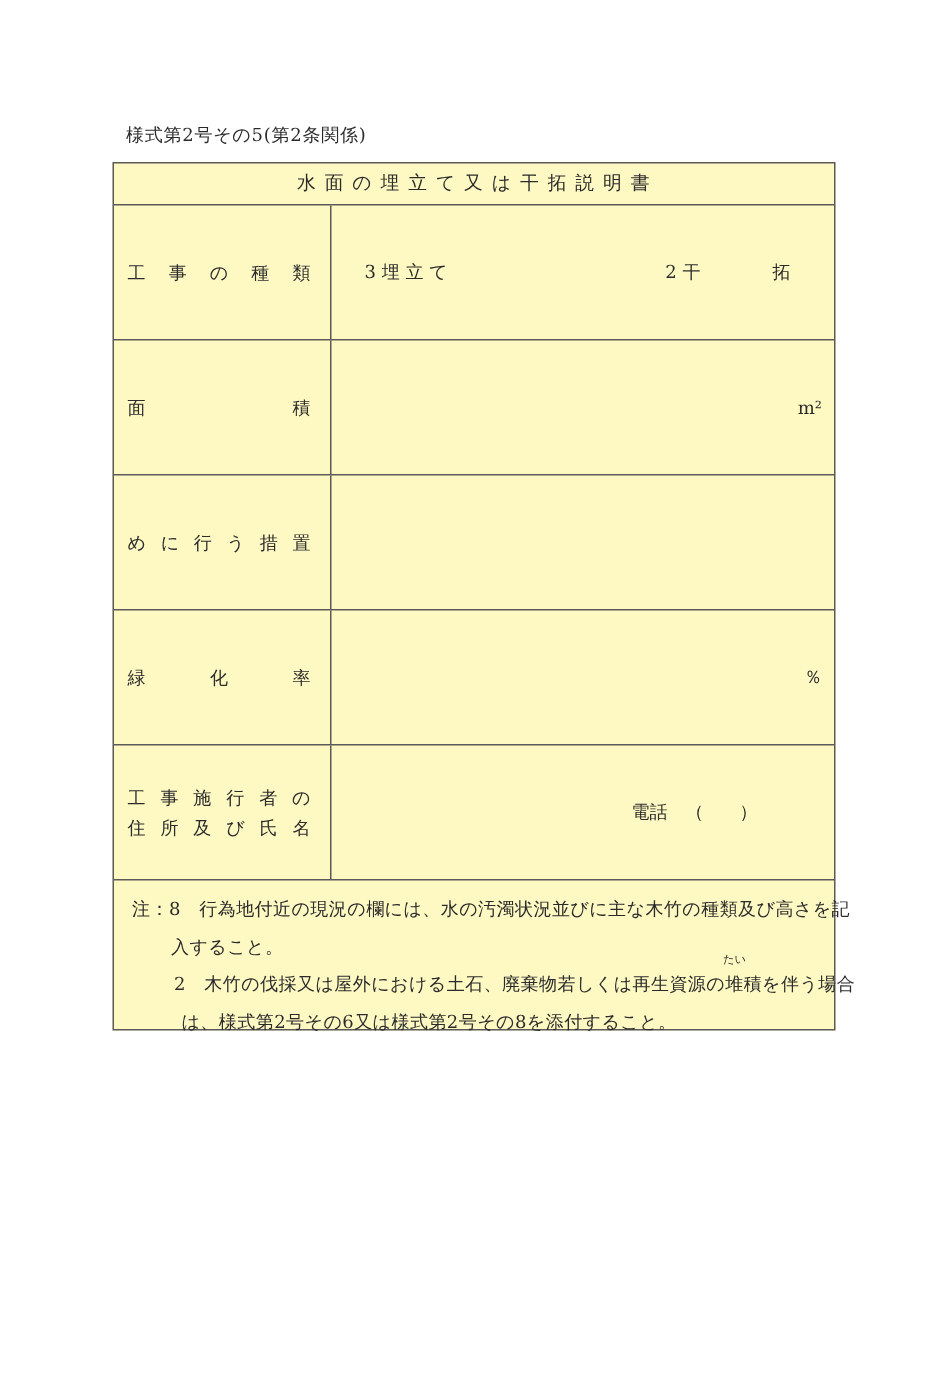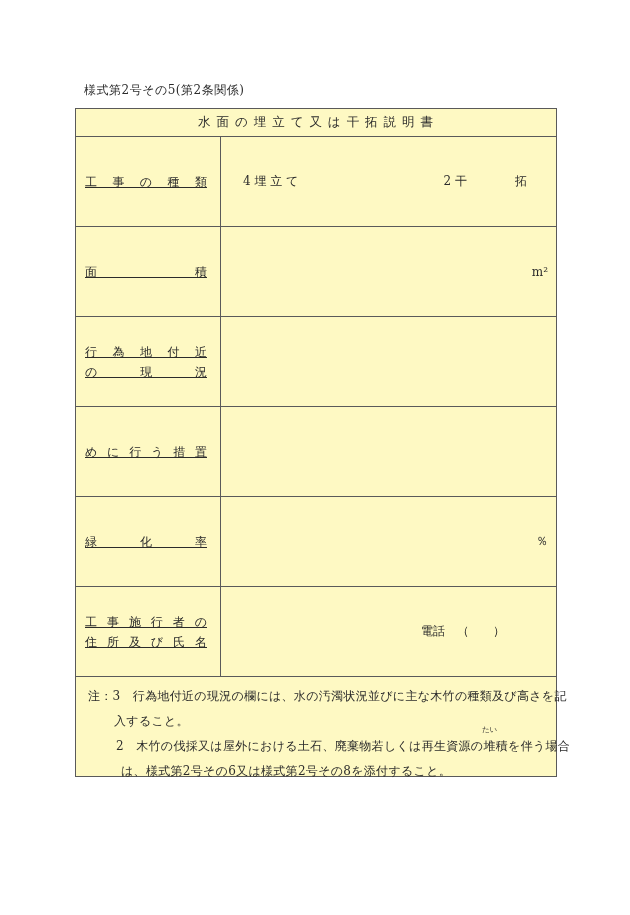--- a/index.html
+++ b/index.html
@@ -45,21 +45,20 @@
   }
   .label-cell {
     width: 145px;
     border-right: 1px solid #5a5a5a;
     display: flex;
     flex-direction: column;
     justify-content: center;
     padding: 0 13px 0 9px;
     font-size: 12px;
     line-height: 20px;
-    text-decoration: underline;
   }
   .label-line {
     text-align: justify;
     text-align-last: justify;
     text-justify: inter-character;
     white-space: pre-wrap;
   }
   .content-cell {
     flex: 1;
     position: relative;
@@ -126,42 +125,35 @@
   <div class="form-table">
 
     <div class="title-row">水 面 の 埋 立 て 又 は 干 拓 説 明 書</div>
 
     <div class="body-row">
       <div class="label-cell">
         <div class="label-line">工 事 の 種 類</div>
       </div>
       <div class="content-cell">
         <div class="content-options">
-          <span>4 埋 立 て</span>
+          <span>3 埋 立 て</span>
           <span>2 干　　　　拓</span>
         </div>
       </div>
     </div>
 
     <div class="body-row">
       <div class="label-cell">
         <div class="label-line">面 積</div>
       </div>
       <div class="content-cell">
         <div class="content-unit">m²</div>
       </div>
     </div>
 
-    <div class="body-row">
-      <div class="label-cell">
-        <div class="label-line">行 為 地 付 近</div>
-        <div class="label-line">の 現 況</div>
-      </div>
-      <div class="content-cell"></div>
-    </div>
 
     <div class="body-row">
       <div class="label-cell">
         <div class="label-line">め に 行 う 措 置</div>
       </div>
       <div class="content-cell"></div>
     </div>
 
     <div class="body-row">
       <div class="label-cell">
@@ -176,20 +168,20 @@
       <div class="label-cell">
         <div class="label-line">工 事 施 行 者 の</div>
         <div class="label-line">住 所 及 び 氏 名</div>
       </div>
       <div class="content-cell">
         <div class="content-phone">電話　（　　）</div>
       </div>
     </div>
 
     <div class="notes-row">
-      <div class="note-line nl-1">注：3　行為地付近の現況の欄には、水の汚濁状況並びに主な木竹の種類及び高さを記</div>
+      <div class="note-line nl-1">注：8　行為地付近の現況の欄には、水の汚濁状況並びに主な木竹の種類及び高さを記</div>
       <div class="note-line nl-2">入すること。</div>
       <div class="note-line nl-3"><span>2　木竹の伐採又は屋外における土石、廃棄物若しくは再生資源の</span><span class="ruby-wrap"><span>堆</span><span class="ruby-text">たい</span></span><span>積を伴う場合</span></div>
       <div class="note-line nl-4">は、様式第2号その6又は様式第2号その8を添付すること。</div>
     </div>
 
   </div>
 </div>
 
 </body></html>

